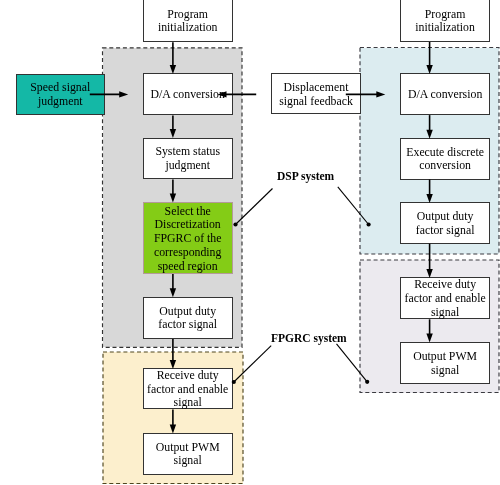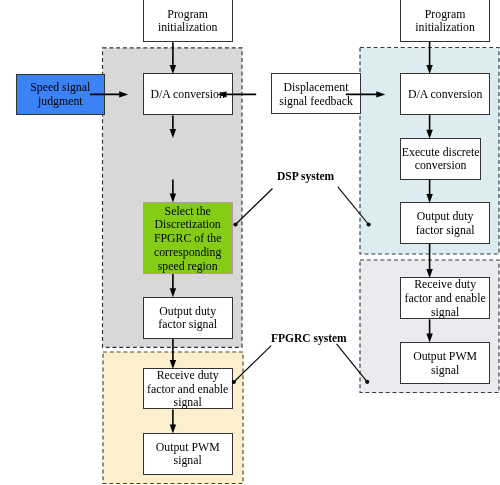--- a/index.html
+++ b/index.html
@@ -32,29 +32,35 @@
       <rect x="360" y="47.5" width="139" height="206.5" fill="none" stroke="#3a3a40" stroke-width="1.15" stroke-dasharray="4,2.8"></rect>
       <rect x="360" y="260" width="139" height="132.5" fill="none" stroke="#3a3a40" stroke-width="1.15" stroke-dasharray="4,2.8"></rect>
     </svg>
 
   <div class="node" style="left: 127.7px; top: -1px; width: 90px; height: 43.2px; background: rgb(255, 255, 255); border-color: rgb(51, 51, 51);">
     <div class="txt">
         <div>Program</div>
         <div>initialization</div>
       </div>
   </div>
-  <div class="node" style="left: 0.6px; top: 73.5px; width: 89.4px; height: 41.9px; background: #3b82f6; border-color: rgb(51, 51, 51);">
+  <div class="node" style="left: 0.6px; top: 73.5px; width: 89.4px; height: 41.9px; background: #14b8a6; border-color: rgb(51, 51, 51);">
     <div class="txt">
         <div>Speed signal</div>
         <div>judgment</div>
       </div>
   </div>
   <div class="node" style="left: 127.7px; top: 73.4px; width: 90px; height: 42px; background: rgb(255, 255, 255); border-color: rgb(51, 51, 51);">
     <div class="txt">
         <div>D/A conversion</div>
+      </div>
+  </div>
+  <div class="node" style="left: 127.7px; top: 137.6px; width: 90px; height: 41.8px; background: rgb(255, 255, 255); border-color: rgb(51, 51, 51);">
+    <div class="txt">
+        <div>System status</div>
+        <div>judgment</div>
       </div>
   </div>
   <div class="node" style="left: 127.7px; top: 201.7px; width: 90px; height: 72.2px; background: #84cc16; border-color: rgb(180, 154, 152);">
     <div class="txt">
         <div>Select the</div>
         <div>Discretization</div>
         <div>FPGRC of the</div>
         <div>corresponding</div>
         <div>speed region</div>
       </div>
@@ -88,21 +94,21 @@
     <div class="txt">
         <div>Program</div>
         <div>initialization</div>
       </div>
   </div>
   <div class="node" style="left: 385.1px; top: 73.2px; width: 90px; height: 41.9px; background: rgb(255, 255, 255); border-color: rgb(51, 51, 51);">
     <div class="txt">
         <div>D/A conversion</div>
       </div>
   </div>
-  <div class="node" style="left: 385.1px; top: 138px; width: 81px; height: 41.5px; background: rgb(255, 255, 255); border-color: rgb(51, 51, 51);">
+  <div class="node" style="left: 385.1px; top: 138px; width: 90px; height: 41.5px; background: rgb(255, 255, 255); border-color: rgb(51, 51, 51);">
     <div class="txt">
         <div>Execute discrete</div>
         <div>conversion</div>
       </div>
   </div>
   <div class="node" style="left: 385.1px; top: 202.2px; width: 90px; height: 41.5px; background: rgb(255, 255, 255); border-color: rgb(51, 51, 51);">
     <div class="txt">
         <div>Output duty</div>
         <div>factor signal</div>
       </div>

